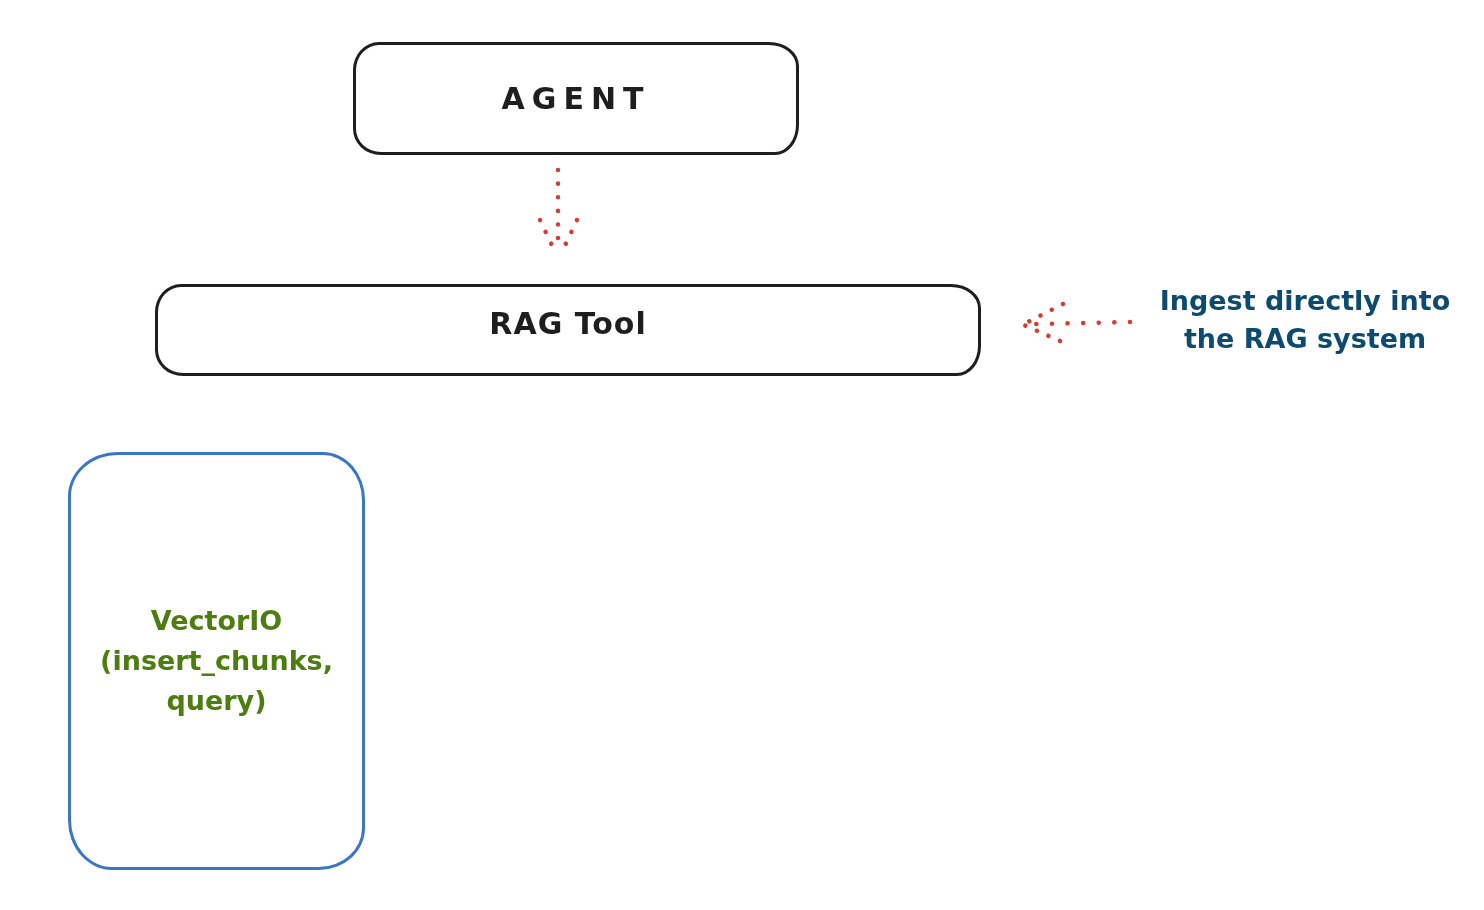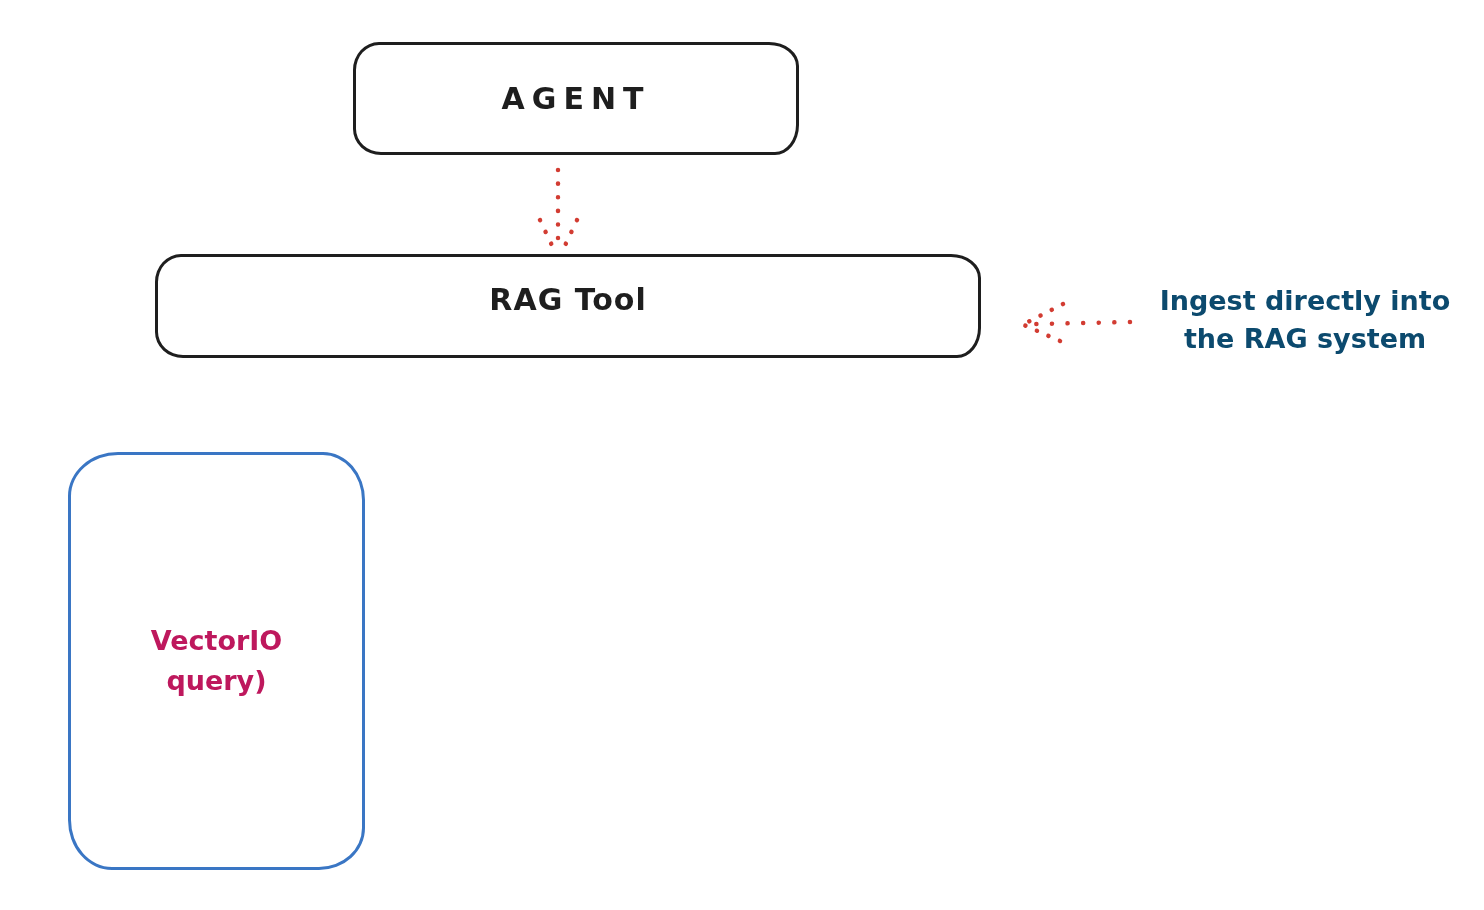--- a/index.html
+++ b/index.html
@@ -27,42 +27,42 @@
   
   .black-box {
     border: 3.5px solid #1e1e1e;
     border-radius: 26px 30px 24px 28px / 28px 24px 30px 26px;
   }
   #agent-box {
     left: 353px; top: 42px; width: 446px; height: 113px;
     font-size: 30px; font-weight: bold; letter-spacing: 7px;
   }
   #rag-box {
-    left: 155px; top: 254px; width: 826px; height: 104px;
+    left: 155px; top: 284px; width: 826px; height: 92px;
     font-size: 30px; font-weight: bold; letter-spacing: 1px;
     padding-bottom: 14px;
   }
   
   .store-box {
     position: absolute;
     box-sizing: border-box;
     background: #ffffff;
     display: flex;
     flex-direction: column;
     align-items: center;
     justify-content: center;
     text-align: center;
     border-radius: 50px 42px 46px 44px / 44px 48px 42px 50px;
     font-size: 27px;
     font-weight: bold;
     line-height: 40px;
   }
   #store-vector {
     left: 68px; top: 452px; width: 297px; height: 418px;
-    border: 3.25px solid #3a76c4; color: #be185d;
+    border: 3.25px solid #3a76c4; color: #4d7c0f;
   }
   #store-keyvalue {
     left: 426px; top: 447px; width: 284px; height: 408px;
     border: 3.25px solid #41a055; color: #41a055;
   }
   #store-relational {
     left: 783px; top: 447px; width: 283px; height: 410px;
     border: 3.25px solid #9a42c8; color: #9a42c8;
   }
   .index-label { margin-top: 40px; }
@@ -111,19 +111,20 @@
   </svg>
 
   <div id="annotation">
     <span class="line">Ingest directly into</span>
     <span class="line">the RAG system</span>
   </div>
 
   <div class="store-box" id="store-vector">
     <div>
       <span class="line">VectorIO</span>
+      <span class="line">(insert_chunks,</span>
       <span class="line">query)</span>
     </div>
   </div>
 
 
 
 </div>
 
 </body></html>

